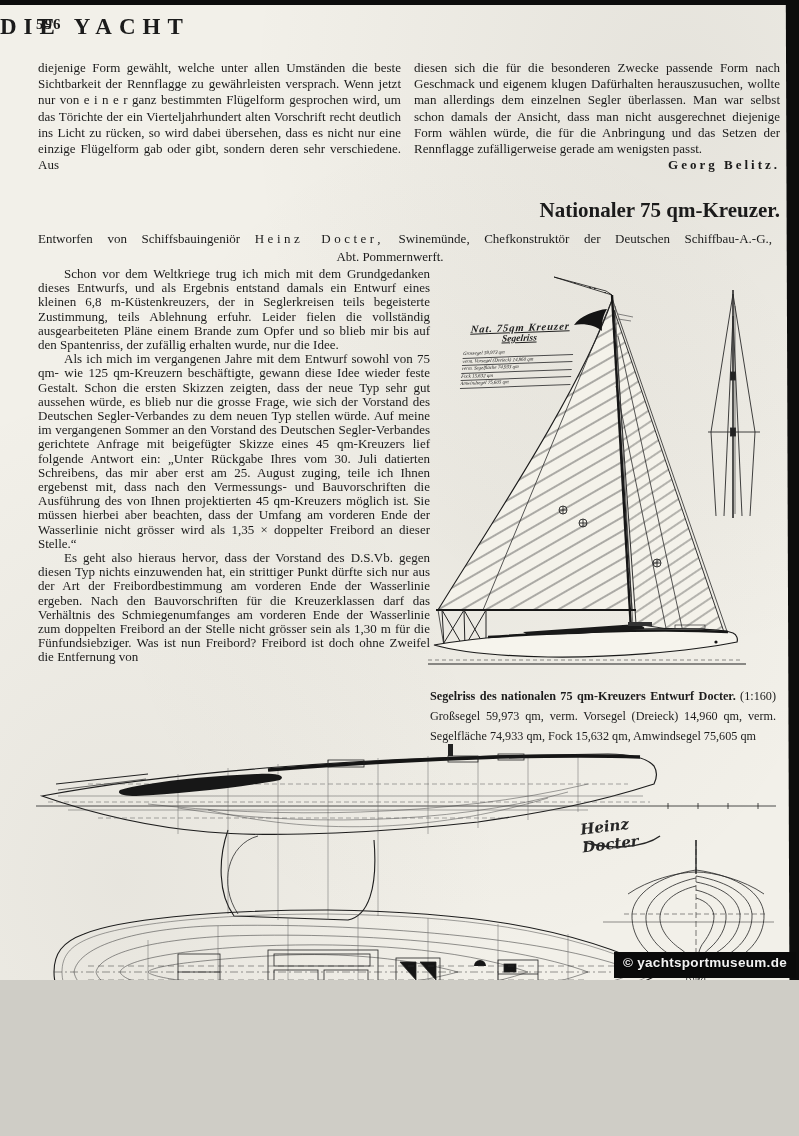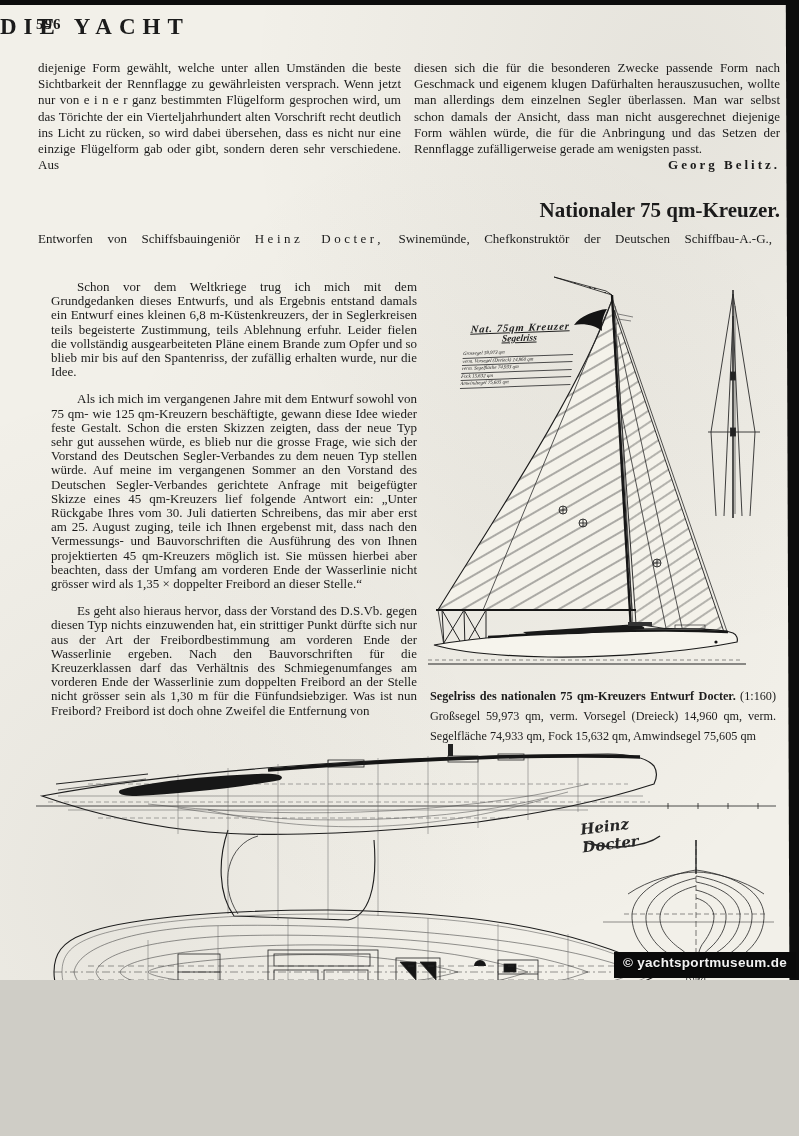--- a/index.html
+++ b/index.html
@@ -18,21 +18,21 @@
   .masthead{left:0;top:14px;width:780px;font-size:23px;font-weight:bold;letter-spacing:7px;}
   .col{font-size:13px;line-height:16.2px;text-align:justify;}
   .icol-l{left:38px;top:60px;width:363px;}
   .icol-r{left:406px;top:60px;width:366px;margin-left:8px;}
   .author{float:right;letter-spacing:3px;font-weight:bold;}
   .title{left:0;top:198px;width:780px;text-align:right;font-size:21px;font-weight:bold;}
   .byline1{left:38px;top:231px;width:734px;font-size:13px;text-align:justify;text-align-last:justify;}
   .byline2{left:0;top:249px;width:780px;text-align:center;font-size:13px;}
   .sp-name{letter-spacing:3.5px;}
   .body-l{left:38px;top:267px;width:392px;font-size:13px;line-height:14.2px;text-align:justify;}
-  .body-l p{margin:13px;text-indent:26px;}
+  .body-l p{margin:0;text-indent:26px;}
   .figcap{font-size:12.2px;line-height:20px;text-align:justify;}
   .figcap .b{font-weight:bold;}
   .bcap1{left:0;top:1037px;width:799px;text-align:center;font-size:13px;}
   .bcap2{left:0;top:1054px;width:799px;text-align:center;font-size:12.5px;}
   .bcap3{left:25px;top:1070px;width:750px;text-align:center;font-size:12.3px;line-height:15.5px;}
   .annot{left:463px;top:322px;width:110px;transform:skewX(-7deg) rotate(-2deg);
     font-style:italic;color:#202020;}
   .annot .t1{font-size:10.5px;font-weight:bold;text-decoration:underline;text-align:center;letter-spacing:1px;}
   .annot .t2{font-size:9.5px;font-weight:bold;text-decoration:underline;text-align:center;}
   .annot .tbl{margin-top:6px;}
@@ -60,20 +60,21 @@
     <span>diesen sich die für die besonderen Zwecke passende Form nach Geschmack und eigenem klugen Dafürhalten herauszusuchen, wollte man allerdings dem einzelnen Segler überlassen. Man war selbst schon damals der Ansicht, dass man nicht ausgerechnet diejenige Form wählen würde, die für die Anbringung und das Setzen der Rennflagge zufälligerweise gerade am wenigsten passt.</span>
     <span class="author">Georg Belitz.</span>
   </div>
 
   <div class="abs title">Nationaler 75 qm-Kreuzer.</div>
   <div class="abs byline1">
     <span>Entworfen von Schiffsbauingeniör</span>
     <span class="sp-name">Heinz Docter,</span>
     <span>Swinemünde, Chefkonstruktör der Deutschen Schiffbau-A.-G.,</span>
   </div>
+  <div class="abs byline2">Abt. Pommernwerft.</div>
 
   <div class="abs body-l">
     <p>Schon vor dem Weltkriege trug ich mich mit dem Grundgedanken dieses Entwurfs, und als Ergebnis entstand damals ein Entwurf eines kleinen 6,8 m-Küstenkreuzers, der in Seglerkreisen teils begeisterte Zustimmung, teils Ablehnung erfuhr. Leider fielen die vollständig ausgearbeiteten Pläne einem Brande zum Opfer und so blieb mir bis auf den Spantenriss, der zufällig erhalten wurde, nur die Idee.</p>
     <p>Als ich mich im vergangenen Jahre mit dem Entwurf sowohl von 75 qm- wie 125 qm-Kreuzern beschäftigte, gewann diese Idee wieder feste Gestalt. Schon die ersten Skizzen zeigten, dass der neue Typ sehr gut aussehen würde, es blieb nur die grosse Frage, wie sich der Vorstand des Deutschen Segler-Verbandes zu dem neuen Typ stellen würde. Auf meine im vergangenen Sommer an den Vorstand des Deutschen Segler-Verbandes gerichtete Anfrage mit beigefügter Skizze eines 45 qm-Kreuzers lief folgende Antwort ein: „Unter Rückgabe Ihres vom 30. Juli datierten Schreibens, das mir aber erst am 25. August zuging, teile ich Ihnen ergebenst mit, dass nach den Vermessungs- und Bauvorschriften die Ausführung des von Ihnen projektierten 45 qm-Kreuzers möglich ist. Sie müssen hierbei aber beachten, dass der Umfang am vorderen Ende der Wasserlinie nicht grösser wird als 1,35 × doppelter Freibord an dieser Stelle.“</p>
     <p>Es geht also hieraus hervor, dass der Vorstand des D.S.Vb. gegen diesen Typ nichts einzuwenden hat, ein strittiger Punkt dürfte sich nur aus der Art der Freibordbestimmung am vorderen Ende der Wasserlinie ergeben. Nach den Bauvorschriften für die Kreuzerklassen darf das Verhältnis des Schmiegenumfanges am vorderen Ende der Wasserlinie zum doppelten Freibord an der Stelle nicht grösser sein als 1,30 m für die Fünfundsiebziger. Was ist nun Freibord? Freibord ist doch ohne Zweifel die Entfernung von</p>
   </div>
 
   <svg class="abs" style="left:428px;top:276px;" width="348" height="408" viewBox="0 0 348 408">
     <defs>
       <pattern id="seamA" width="12" height="12" patternUnits="userSpaceOnUse" patternTransform="rotate(-30)">

